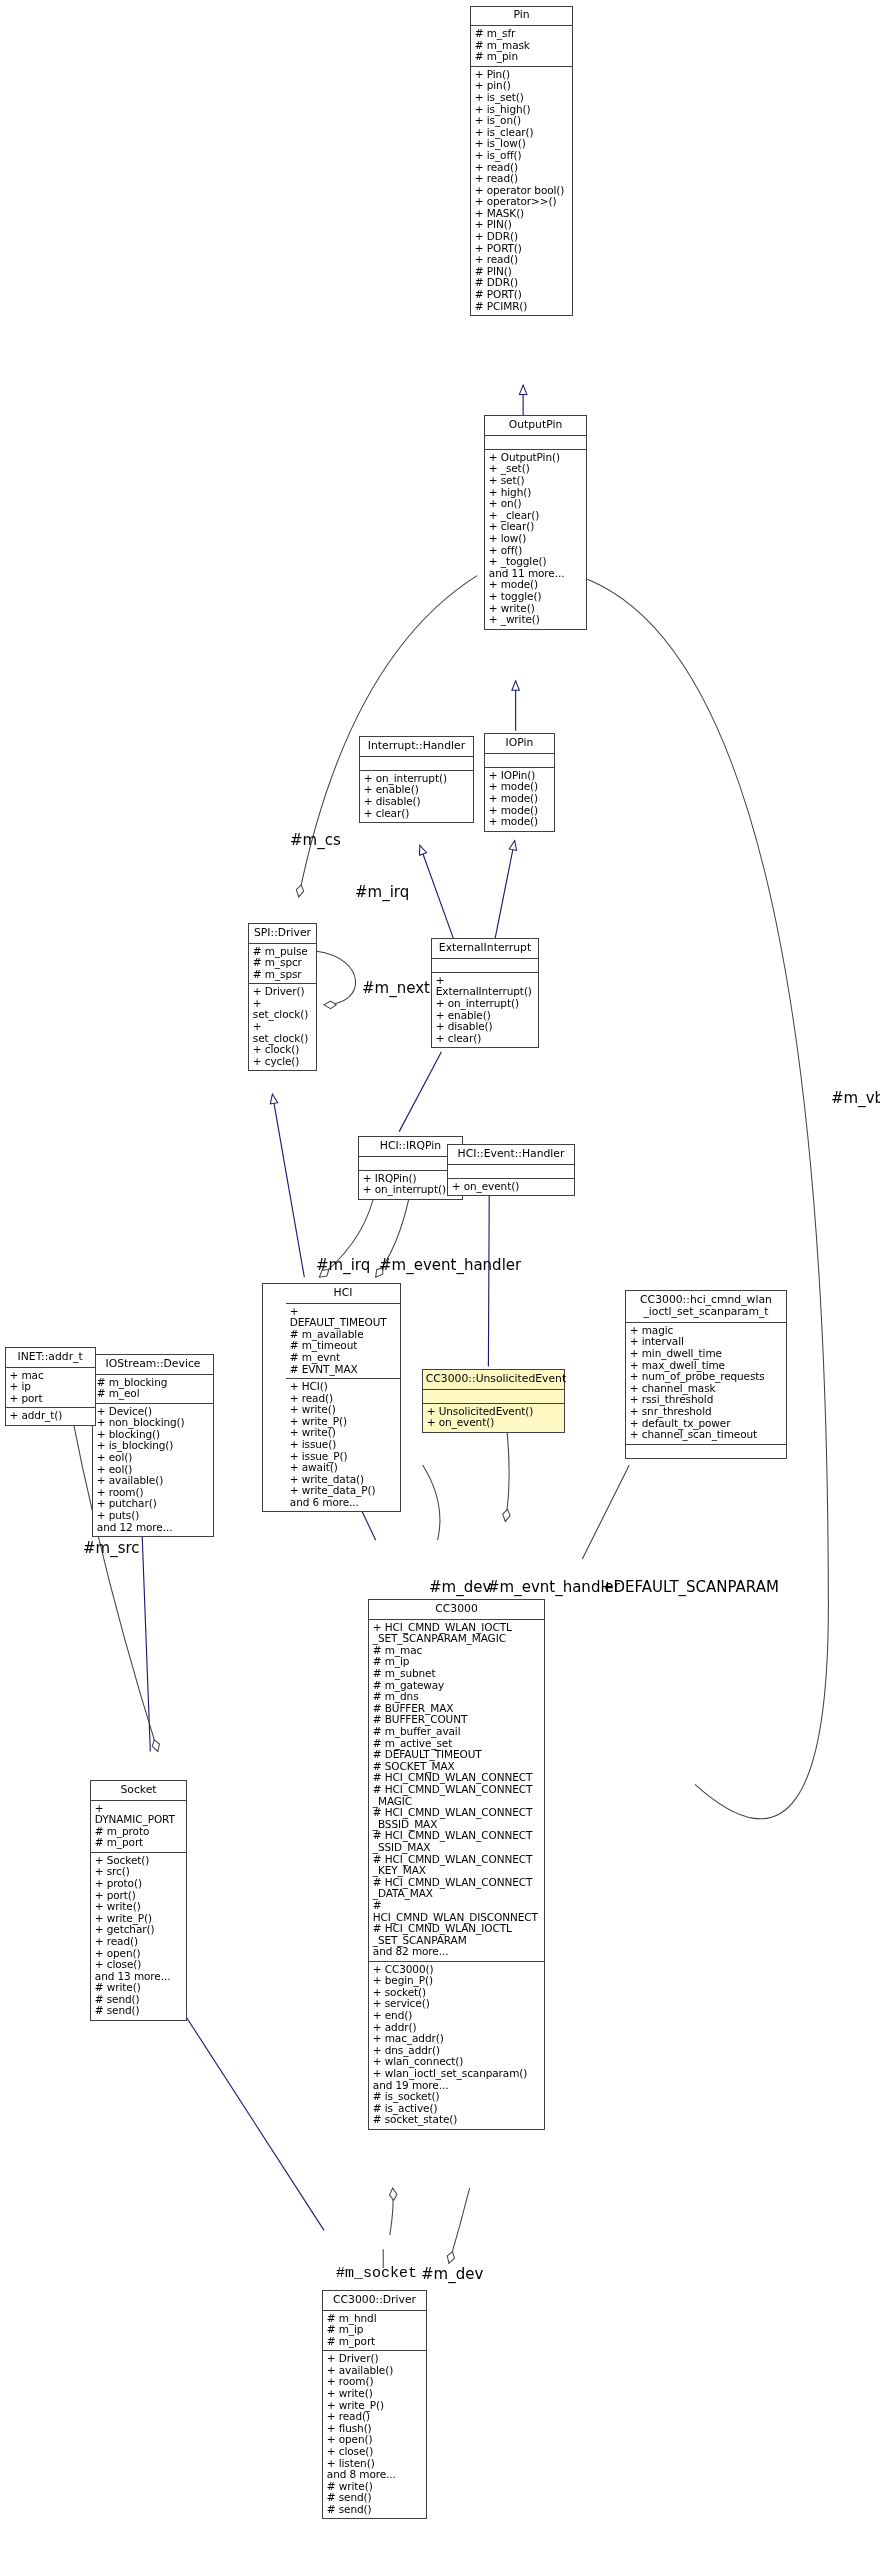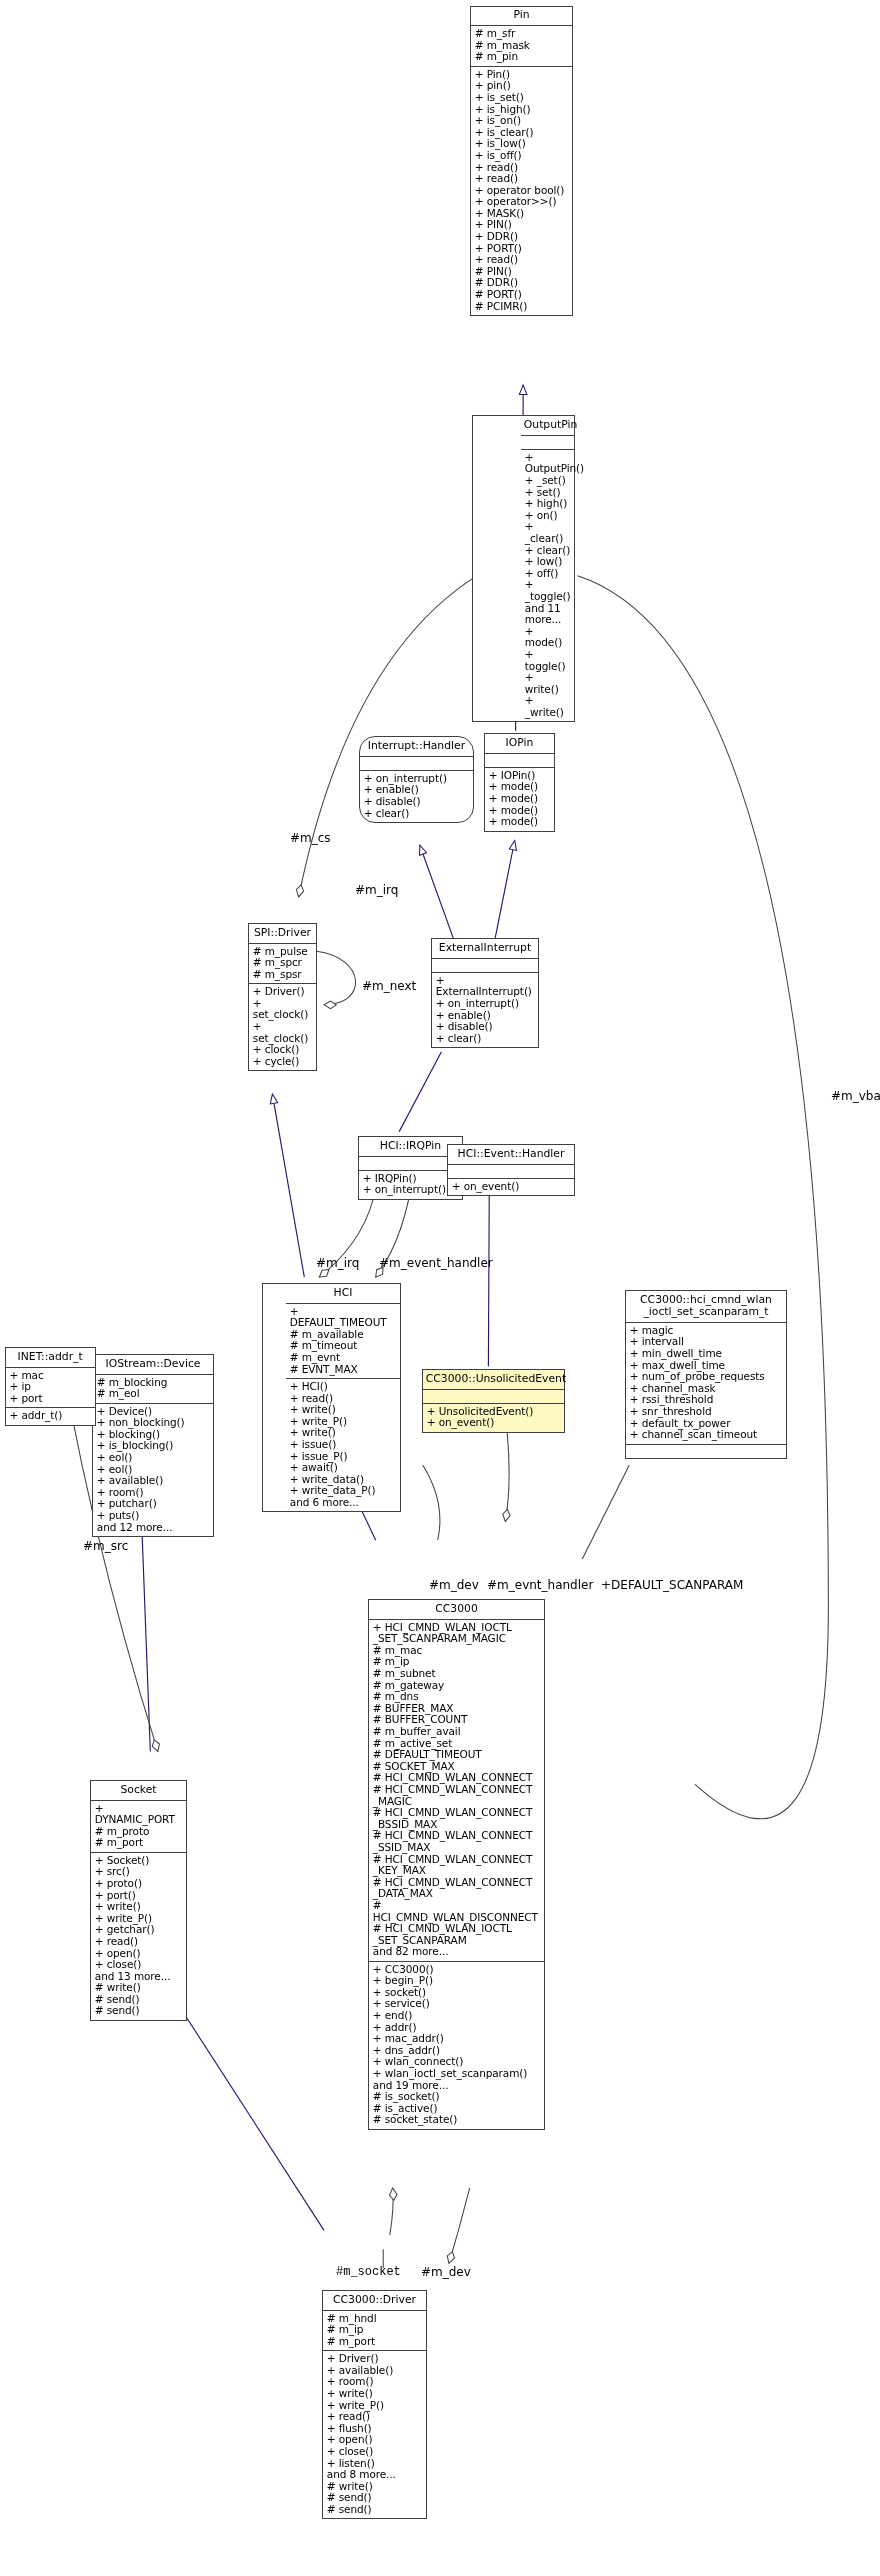--- a/index.html
+++ b/index.html
@@ -59,21 +59,21 @@
     padding: 1.9px 3.8px;
   }
   .node .row {
     white-space: pre-wrap;
     font-size: 10.5px;
     line-height: 11.6px;
     letter-spacing: -0.1px;
   }
   .edge-label {
     position: absolute;
-    font-size: 12px;
+    font-size: 15px;
     color: #000;
     white-space: nowrap;
     font-family: "DejaVu Sans", "Liberation Sans", sans-serif;
   }
 </style>
 </head>
 <body>
 
 <div id="canvas">
 
@@ -162,21 +162,21 @@
         <div class="row">+ DDR()</div>
         <div class="row">+ PORT()</div>
         <div class="row">+ read()</div>
         <div class="row"># PIN()</div>
         <div class="row"># DDR()</div>
         <div class="row"># PORT()</div>
         <div class="row"># PCIMR()</div>
       </div>
   </div>
 
-  <div class="node" style="left:472px; top:415px; width:103px;padding-left:48px;">
+  <div class="node" style="left:484px; top:415px; width:103px;">
     <div class="title">OutputPin</div>
     <div class="compartment empty"></div>
     <div class="compartment">
         <div class="row">+ OutputPin()</div>
         <div class="row">+ _set()</div>
         <div class="row">+ set()</div>
         <div class="row">+ high()</div>
         <div class="row">+ on()</div>
         <div class="row">+ _clear()</div>
         <div class="row">+ clear()</div>
@@ -184,21 +184,21 @@
         <div class="row">+ off()</div>
         <div class="row">+ _toggle()</div>
         <div class="row">and 11 more...</div>
         <div class="row">+ mode()</div>
         <div class="row">+ toggle()</div>
         <div class="row">+ write()</div>
         <div class="row">+ _write()</div>
       </div>
   </div>
 
-  <div class="node" style="left:359px; top:736px; width:115px;border-radius:16px;">
+  <div class="node" style="left:359px; top:736px; width:115px;">
     <div class="title">Interrupt::Handler</div>
     <div class="compartment empty"></div>
     <div class="compartment">
         <div class="row">+ on_interrupt()</div>
         <div class="row">+ enable()</div>
         <div class="row">+ disable()</div>
         <div class="row">+ clear()</div>
       </div>
   </div>
 

